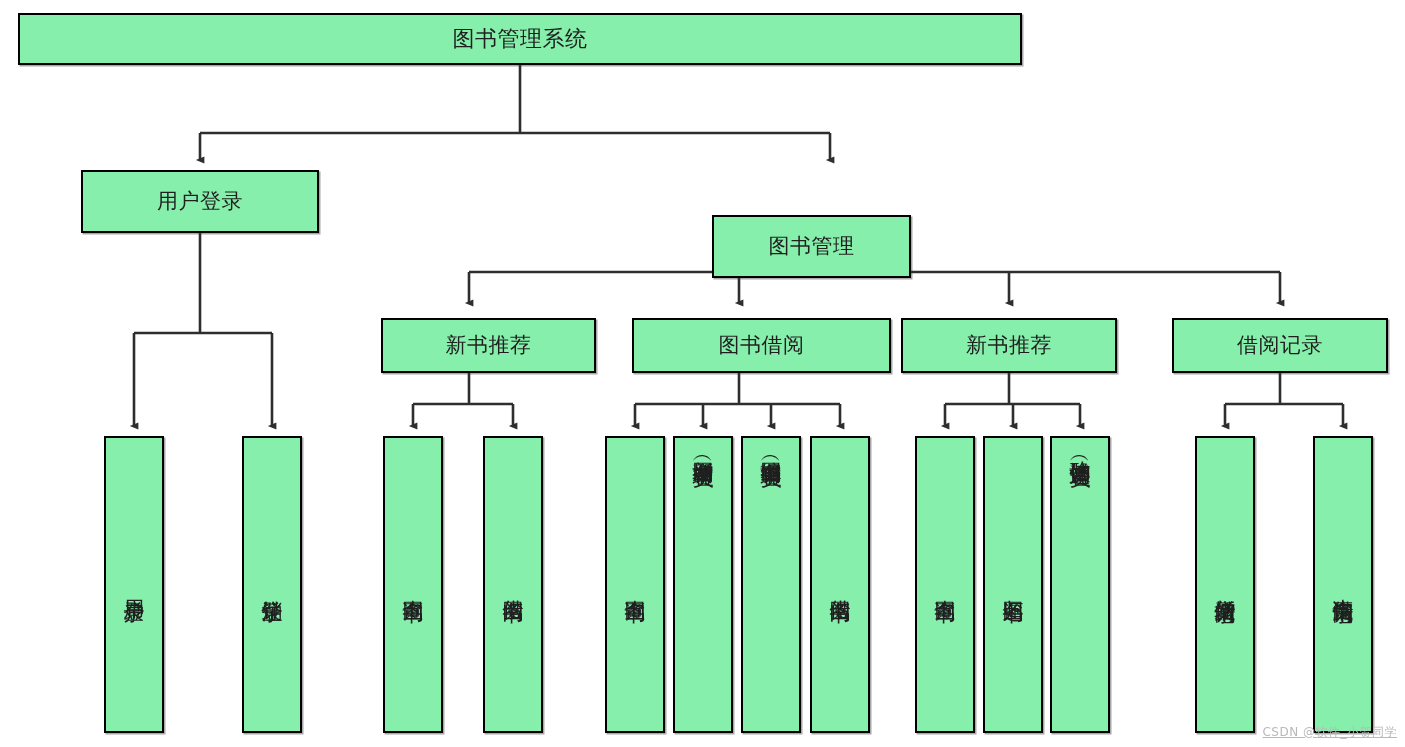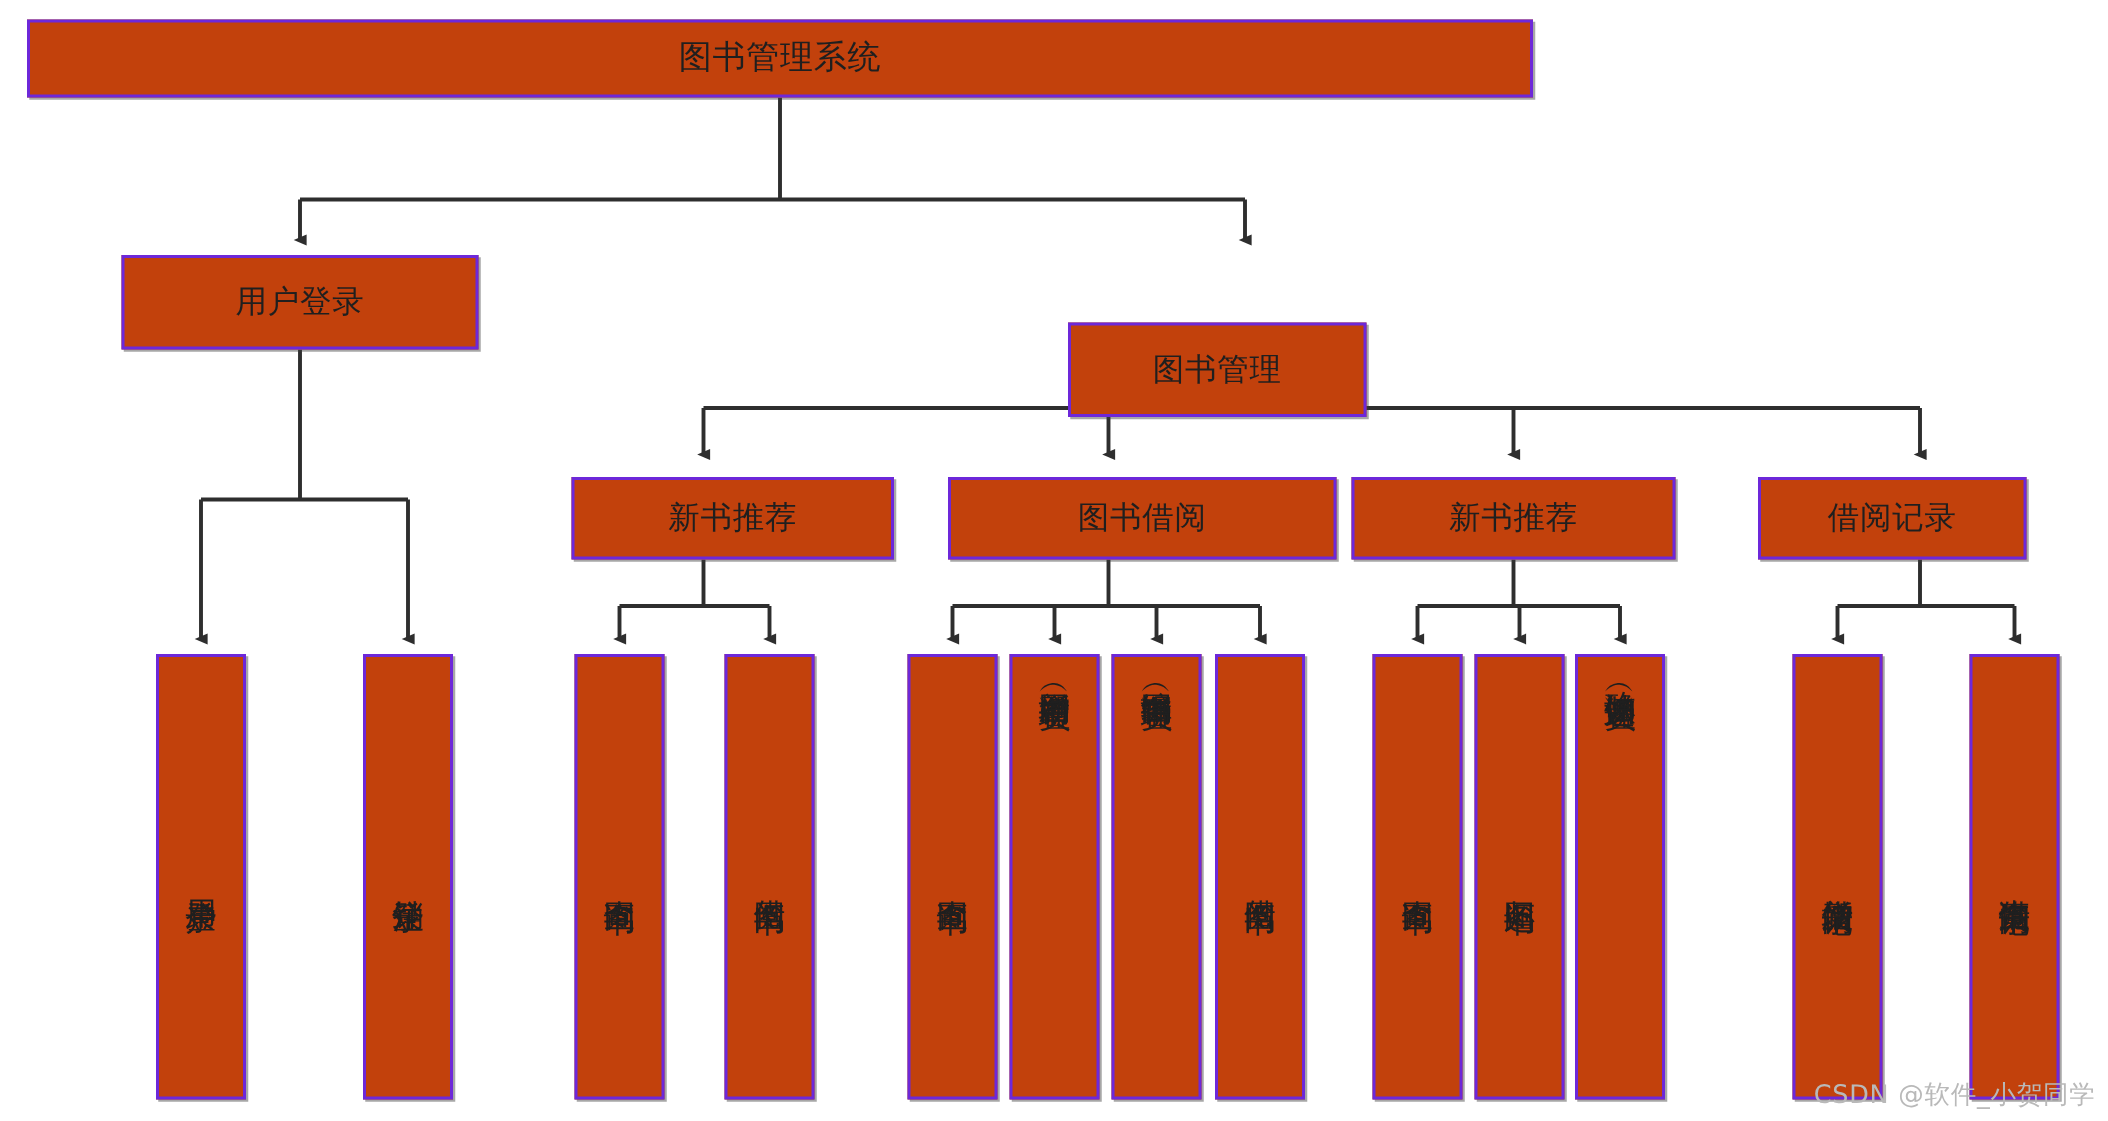--- a/index.html
+++ b/index.html
@@ -20,22 +20,22 @@
   #edges {
     position: absolute;
     left: 0;
     top: 0;
     width: 1405px;
     height: 747px;
   }
   .node {
     position: absolute;
     box-sizing: border-box;
-    border: 2px solid #6d28d9;
-    background: #c2410c;
+    border: 2px solid #000000;
+    background: #86efac;
     box-shadow: 1.5px 1.5px 0 rgba(60,60,60,0.45);
     display: flex;
     align-items: center;
     justify-content: center;
     color: #1f1f1f;
     z-index: 2;
   }
   .node .label {
     font-size: 21px;
     line-height: 1.12;
@@ -58,25 +58,26 @@
     white-space: nowrap;
   }
   .node.leaf.centered {
     align-items: center;
     padding-top: 0;
   }
   #watermark {
     position: absolute;
     right: 8px;
     bottom: 6px;
-    font-size: 17px;
+    font-size: 12px;
     color: #b9b9b9;
     letter-spacing: 0.5px;
     z-index: 3;
     white-space: nowrap;
+    text-decoration: underline;
   }
 </style>
 </head>
 <body>
 
 <div id="canvas">
 
   <svg id="edges" viewBox="0 0 1405 747" xmlns="http://www.w3.org/2000/svg">
     <defs>
       <marker id="arrow" markerWidth="10" markerHeight="10" refX="4.2" refY="5" orient="auto" markerUnits="userSpaceOnUse">
@@ -140,21 +141,21 @@
 
   <div class="node branch" style="left:362px; top:318px; width:215px; height:55px;margin-left:19px;">
     <span class="label">新书推荐</span>
   </div>
   <div class="node branch" style="left:632px; top:318px; width:259px; height:55px;">
     <span class="label">图书借阅</span>
   </div>
   <div class="node branch" style="left:901px; top:318px; width:216px; height:55px;">
     <span class="label">新书推荐</span>
   </div>
-  <div class="node branch" style="left:1172px; top:318px; width:179px; height:55px;">
+  <div class="node branch" style="left:1172px; top:318px; width:216px; height:55px;">
     <span class="label">借阅记录</span>
   </div>
 
   <div class="node leaf centered" style="left:104px; top:436px; width:60px; height:297px;">
     <span class="label">用户登录</span>
   </div>
   <div class="node leaf centered" style="left:242px; top:436px; width:60px; height:297px;">
     <span class="label">注销登录</span>
   </div>
 

